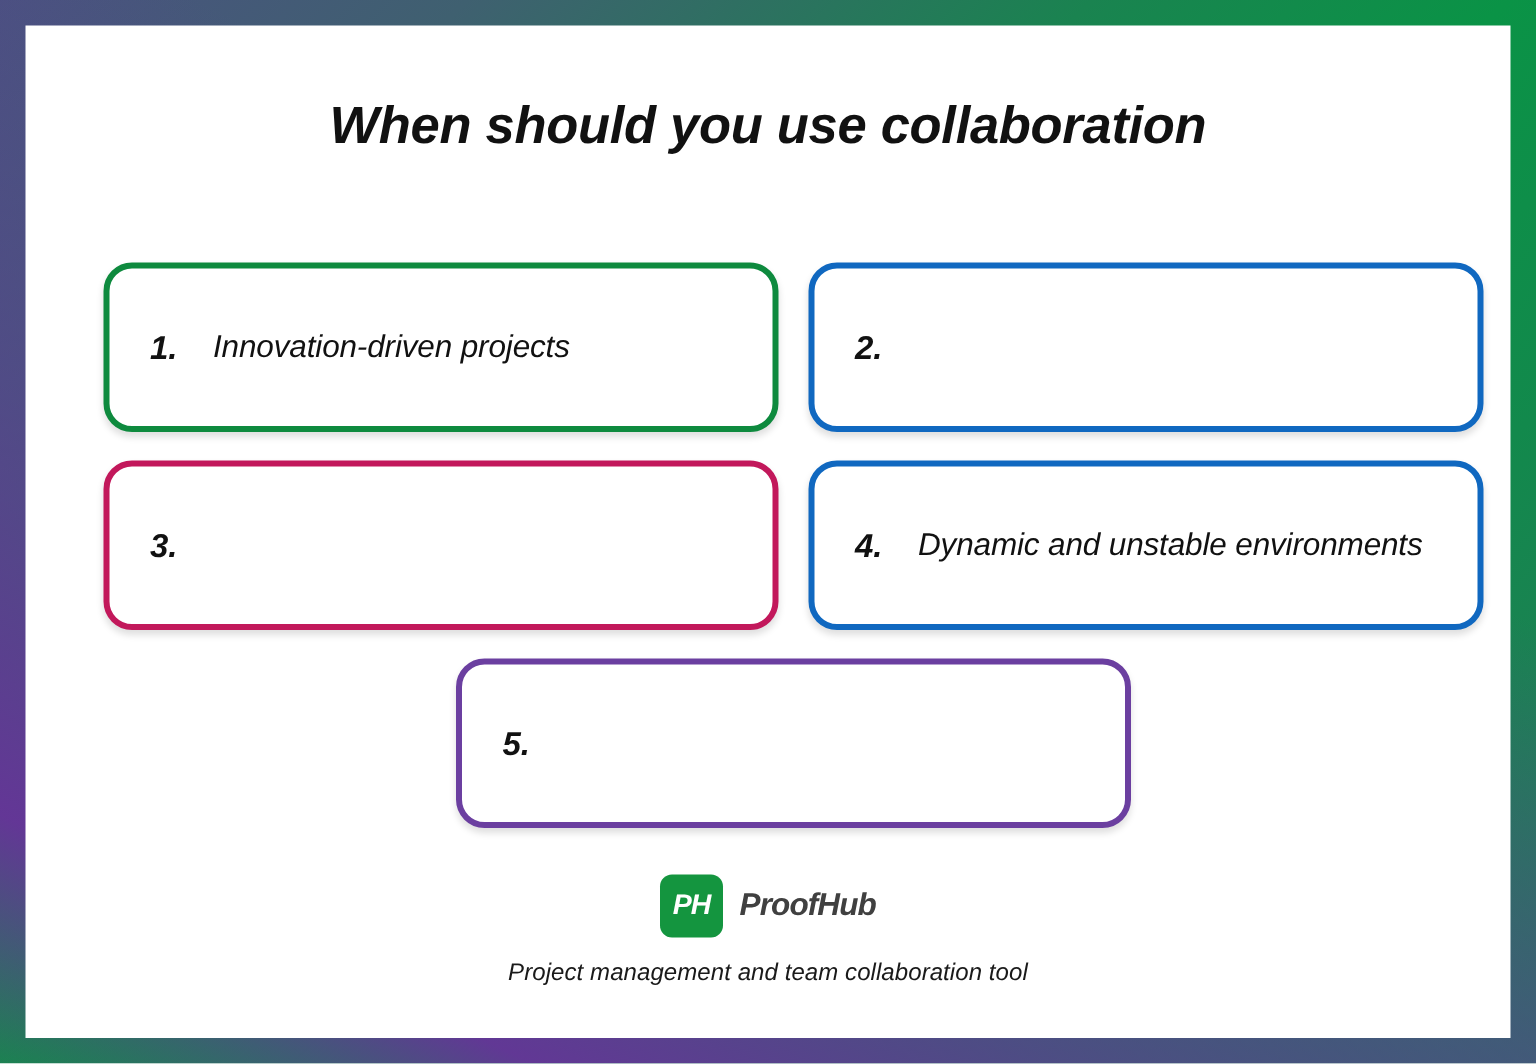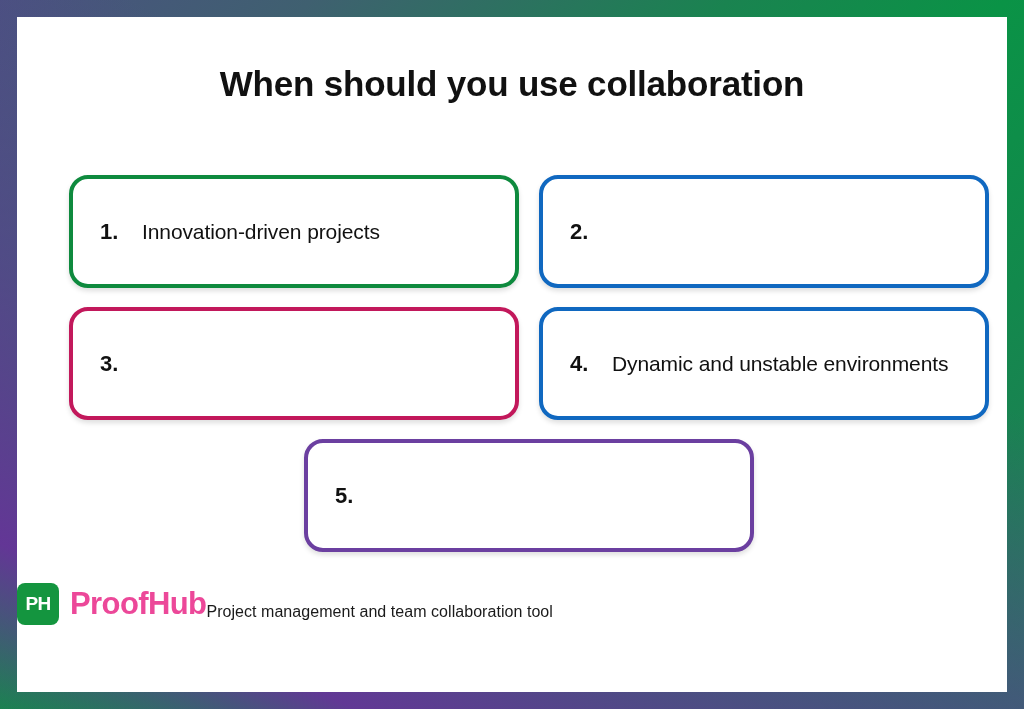--- a/index.html
+++ b/index.html
@@ -43,20 +43,21 @@
     width:1024px; height:709px;
     pointer-events:none;
   }
 
   #canvas {
     position:absolute;
     left:17px; top:17px;
     width:990px; height:675px;
     background:#ffffff;
     z-index:3;
+    font-style:italic;
   }
 
   
   #title {
     position:absolute;
     left:0; right:0; top:48px;
     text-align:center;
     font-size:35px;
     font-weight:bold;
     color:#111111;
@@ -99,43 +100,43 @@
   #card-2 { left:522px; top:158px; width:450px; height:113px; }
   #card-3 { left:52px;  top:290px; width:450px; height:113px; }
   #card-4 { left:522px; top:290px; width:450px; height:113px; }
   #card-5 { left:287px; top:422px; width:450px; height:113px; }
 
   
   #footer {
     position:absolute;
     left:0; right:0; top:566px;
     display:flex;
-    flex-direction:row;
+    flex-direction:column;
     align-items:center;
   }
   #logo-row {
     display:flex;
     align-items:center;
     gap:11px;
   }
   #logo-mark {
     width:42px; height:42px;
     border-radius:8px;
     display:flex;
     align-items:center;
     justify-content:center;
     color:#ffffff;
     font-size:19px;
     font-weight:bold;
     letter-spacing:-0.7px;
   }
   #logo-word {
-    font-size:31px;
+    font-size:21px;
     font-weight:bold;
-    color:#ec4899;
+    color:#404040;
     letter-spacing:-0.6px;
   }
   #tagline {
     margin-top:15px;
     font-size:16px;
     font-weight:normal;
     color:#1a1a1a;
     letter-spacing:0.05px;
   }
 </style>

